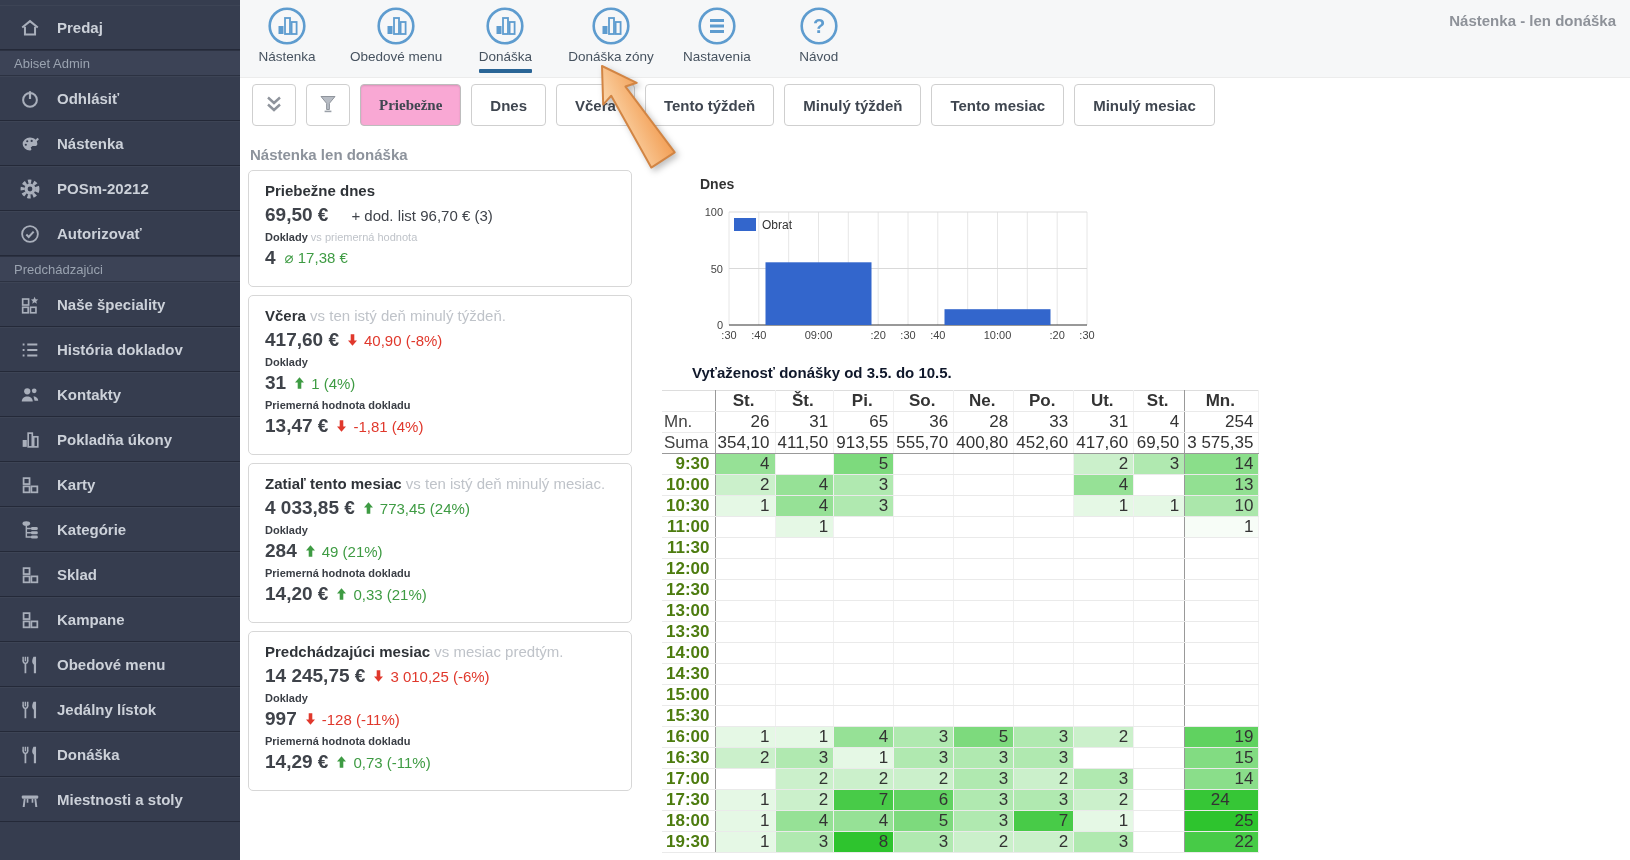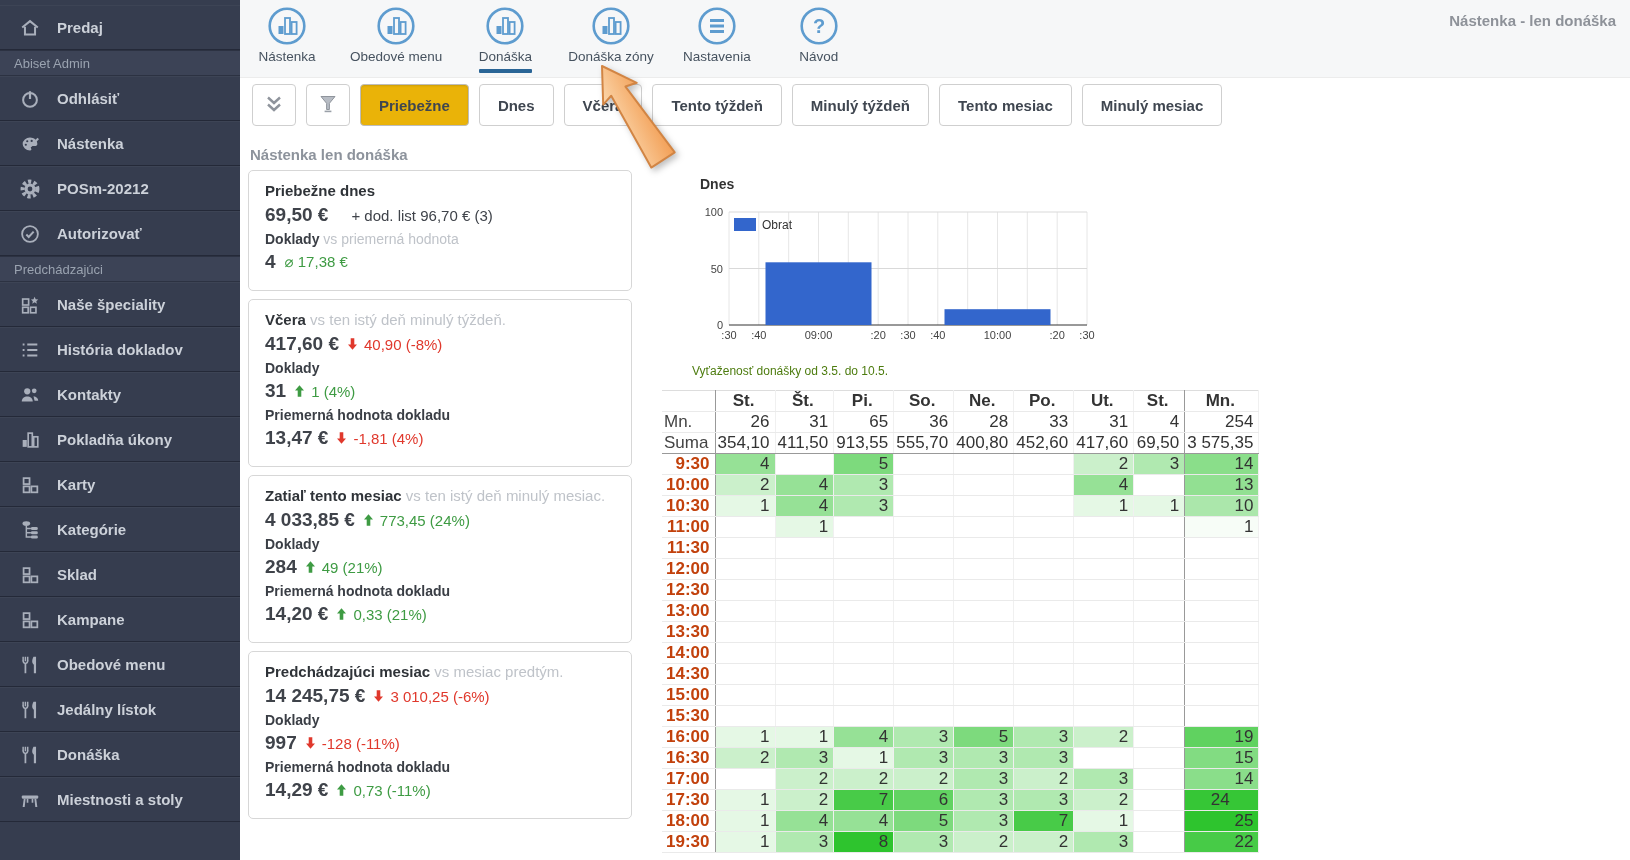--- a/index.html
+++ b/index.html
@@ -31,50 +31,50 @@
            margin-top:5px;border-radius:1px;}
   .window-title{position:absolute;right:14px;top:12px;font-size:15px;font-weight:bold;color:#8e9299;}
 
   
   .filterrow{position:absolute;left:252px;top:84px;display:flex;gap:10px;}
   .fbtn{height:42px;background:#fff;border:1px solid #cfcfcf;border-radius:4px;
         font-family:inherit;font-size:15px;font-weight:bold;color:#3f4650;padding:0 18px;
         display:flex;align-items:center;justify-content:center;cursor:pointer;}
   .fbtn.small{width:44px;padding:0;color:#8f949c;}
   .fbtn.small svg{width:24px;height:24px;}
-  .fbtn.active{background:#eab308;border-color:#bdbdbd;box-shadow:inset 0 1px 2px rgba(0,0,0,.12);}
+  .fbtn.active{background:#f9a8d4;border-color:#bdbdbd;box-shadow:inset 0 1px 2px rgba(0,0,0,.12);font-family:Liberation Serif, serif;}
 
   .page-heading{position:absolute;left:250px;top:146px;font-size:15px;font-weight:bold;color:#8d939c;}
 
   
   .cards{position:absolute;left:248px;top:170px;width:384px;display:flex;flex-direction:column;gap:8px;}
   .card{background:#fff;border:1px solid #d7d7d7;border-radius:5px;padding:11px 16px 12px 16px;}
   .card-title{font-size:15px;color:#2f3338;margin-bottom:5px;}
   .card-title b{font-weight:bold;}
   .gray{color:#bfc3c9;font-weight:normal;}
   .big-row{display:flex;align-items:center;gap:9px;margin:4px 0 5px 0;}
   .big{font-size:19px;font-weight:bold;color:#3f434a;}
   .extra{font-size:15px;color:#3f434a;margin-left:14px;}
-  .lbl{font-size:14px;color:#3a3e45;font-weight:bold;margin-top:0;}
+  .lbl{font-size:11px;color:#3a3e45;font-weight:bold;margin-top:0;}
   .chg{font-size:15px;display:inline-flex;align-items:center;gap:7px;}
   .green{color:#3e9b43;}
   .red{color:#e0382c;}
 
   
   .chart-wrap{position:absolute;left:680px;top:172px;width:440px;height:175px;}
 
   
-  .heatmap-title{position:absolute;left:692px;top:364px;font-size:12px;font-weight:normal;color:#4d7c0f;}
+  .heatmap-title{position:absolute;left:692px;top:364px;font-size:15px;font-weight:bold;color:#0f172a;}
   .heatmap{position:absolute;left:662px;top:390px;border-collapse:collapse;table-layout:fixed;
            font-size:17px;color:#333;}
   .heatmap td{height:20px;padding:0 5px 0 2px;text-align:right;border-bottom:1px solid #eaeaea;
               border-right:1px solid #f0f0f0;white-space:nowrap;overflow:hidden;}
   .heatmap tr.hdr td{font-weight:bold;text-align:center;border-top:1px solid #ddd;color:#333;}
   .heatmap td.rowlab{text-align:left;color:#444;background:#fff;border-right:1px solid #999;}
-  .heatmap td.time{font-weight:bold;text-align:right;color:#c2410c;background:#fff;border-right:1px solid #999;}
+  .heatmap td.time{font-weight:bold;text-align:right;color:#4d7c0f;background:#fff;border-right:1px solid #999;}
   .heatmap td.daylast{border-right:1px solid #999;}
   .heatmap tr.suma td{border-bottom:1px solid #999;}
 
   
   .cursor-arrow{position:absolute;left:560px;top:50px;width:170px;height:145px;pointer-events:none;
                 filter:drop-shadow(3px 3px 3px rgba(0,0,0,.25));}
 </style>
 </head>
 <body>
 

